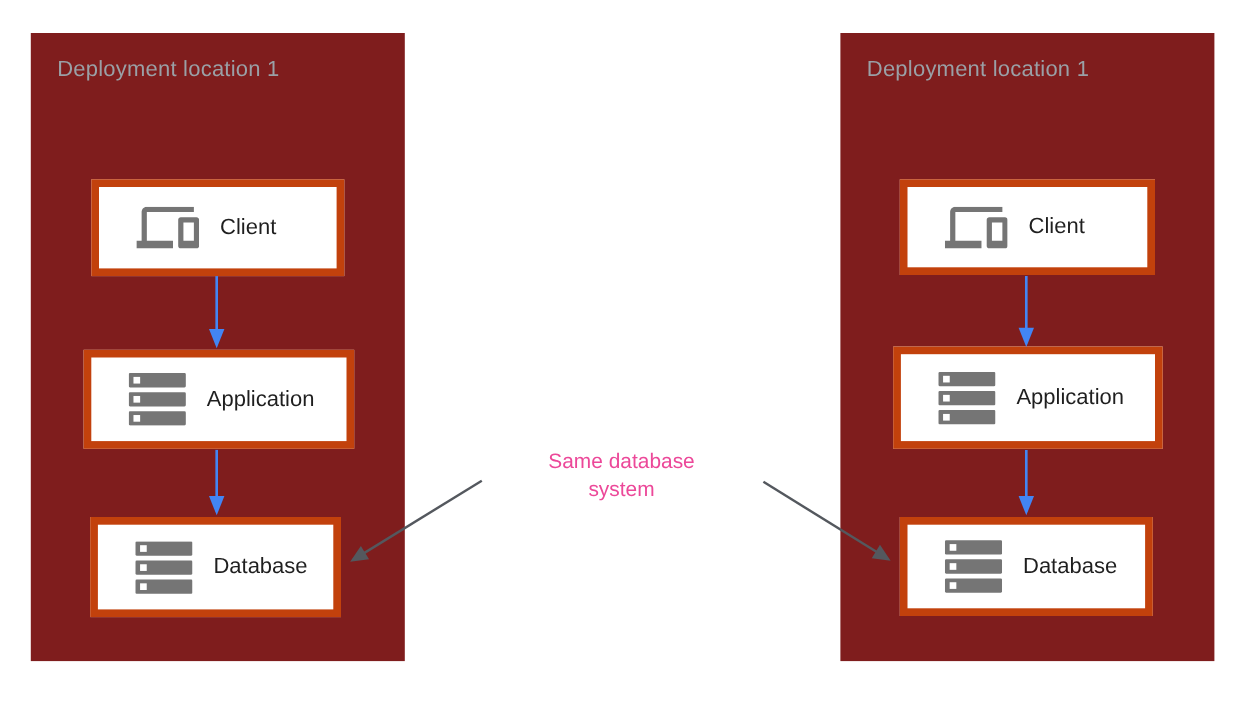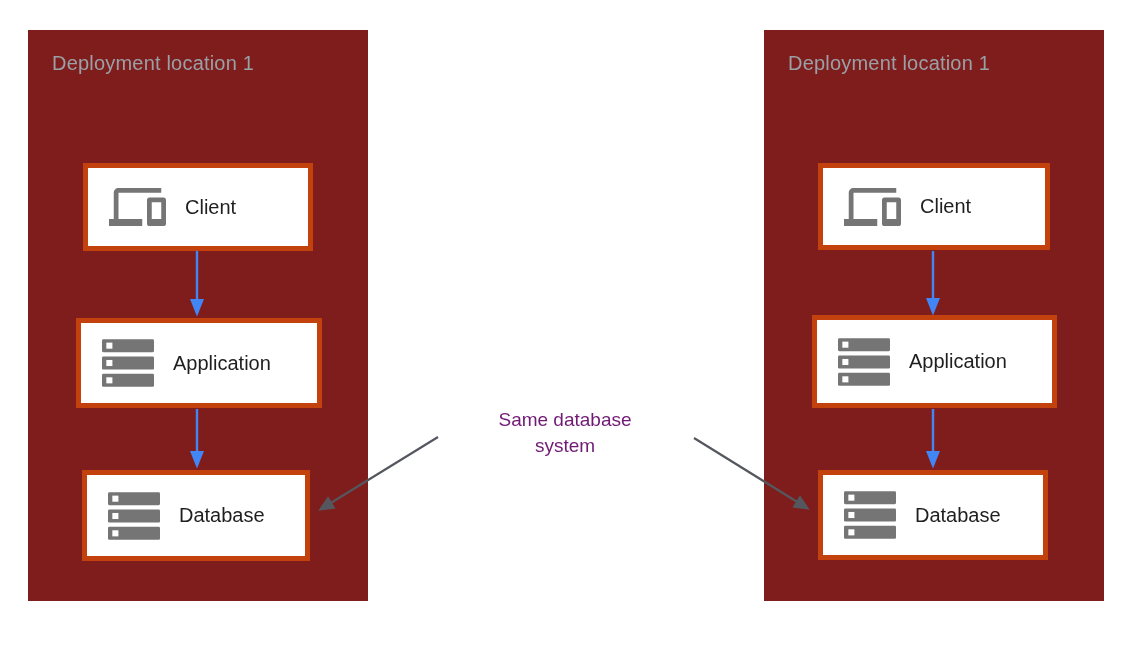--- a/index.html
+++ b/index.html
@@ -30,25 +30,25 @@
     left: 24px;
     top: 22px;
     font-size: 20px;
     color: #9aa0a6;
     letter-spacing: 0.2px;
     white-space: nowrap;
   }
   .node {
     position: absolute;
     background: #ffffff;
-    border: 5px solid #c2410c;
+    border: 7px solid #c2410c;
     box-sizing: border-box;
     display: flex;
     align-items: center;
-    padding-left: 21px;
+    padding-left: 34px;
     gap: 19px;
   }
   .node-icon {
     display: flex;
     align-items: center;
     justify-content: center;
     flex: 0 0 auto;
   }
   .node-label {
     font-size: 20px;
@@ -56,21 +56,21 @@
     white-space: nowrap;
   }
   .annotation {
     position: absolute;
     left: 480px;
     top: 407px;
     width: 170px;
     text-align: center;
     font-size: 19px;
     line-height: 26px;
-    color: #701a75;
+    color: #ec4899;
   }
   .overlay {
     position: absolute;
     left: 0;
     top: 0;
     pointer-events: none;
   }
   .flow-line { stroke: #4285f4; stroke-width: 2.4; fill: none; }
   .anno-line { stroke: #54585e; stroke-width: 2.2; fill: none; }
 </style>

